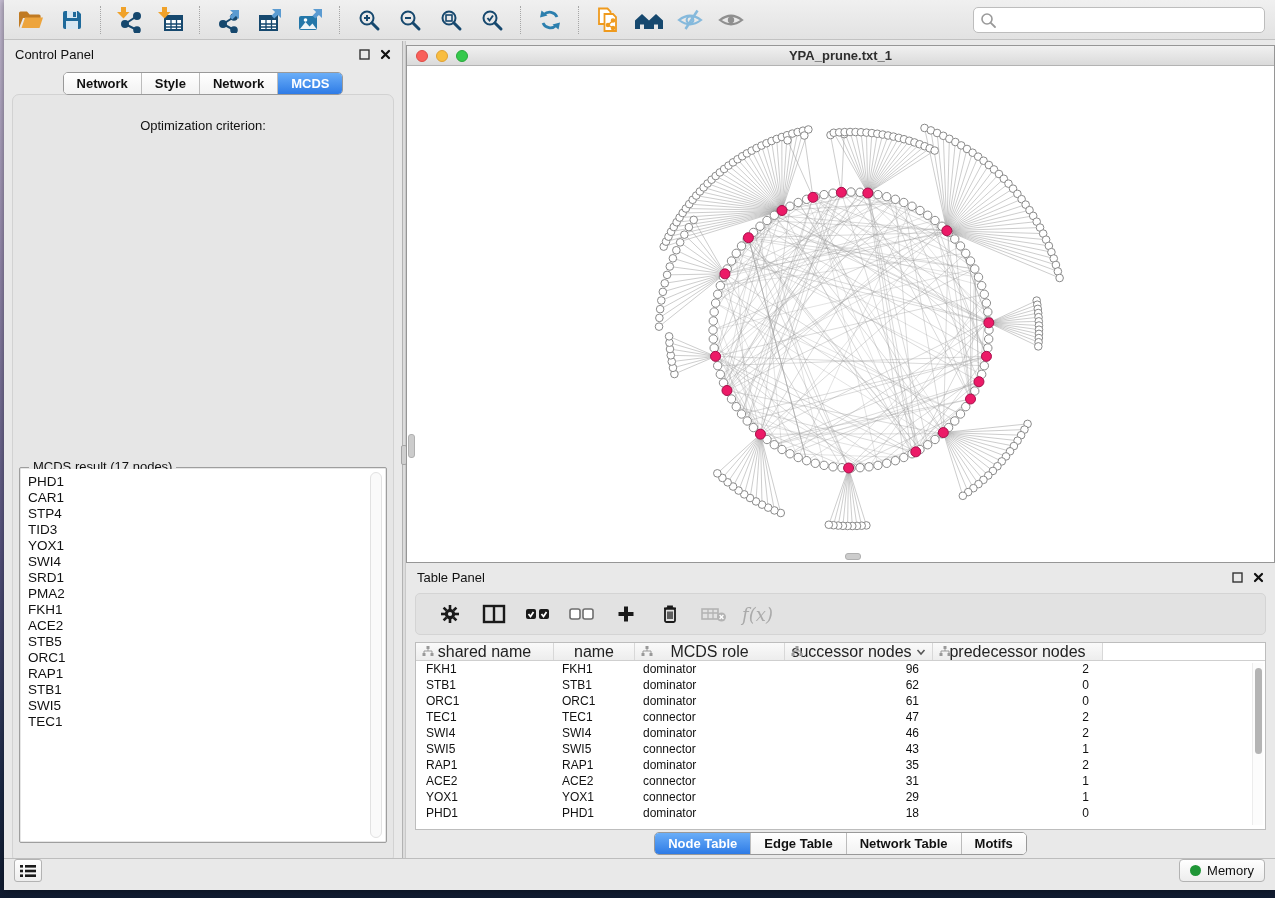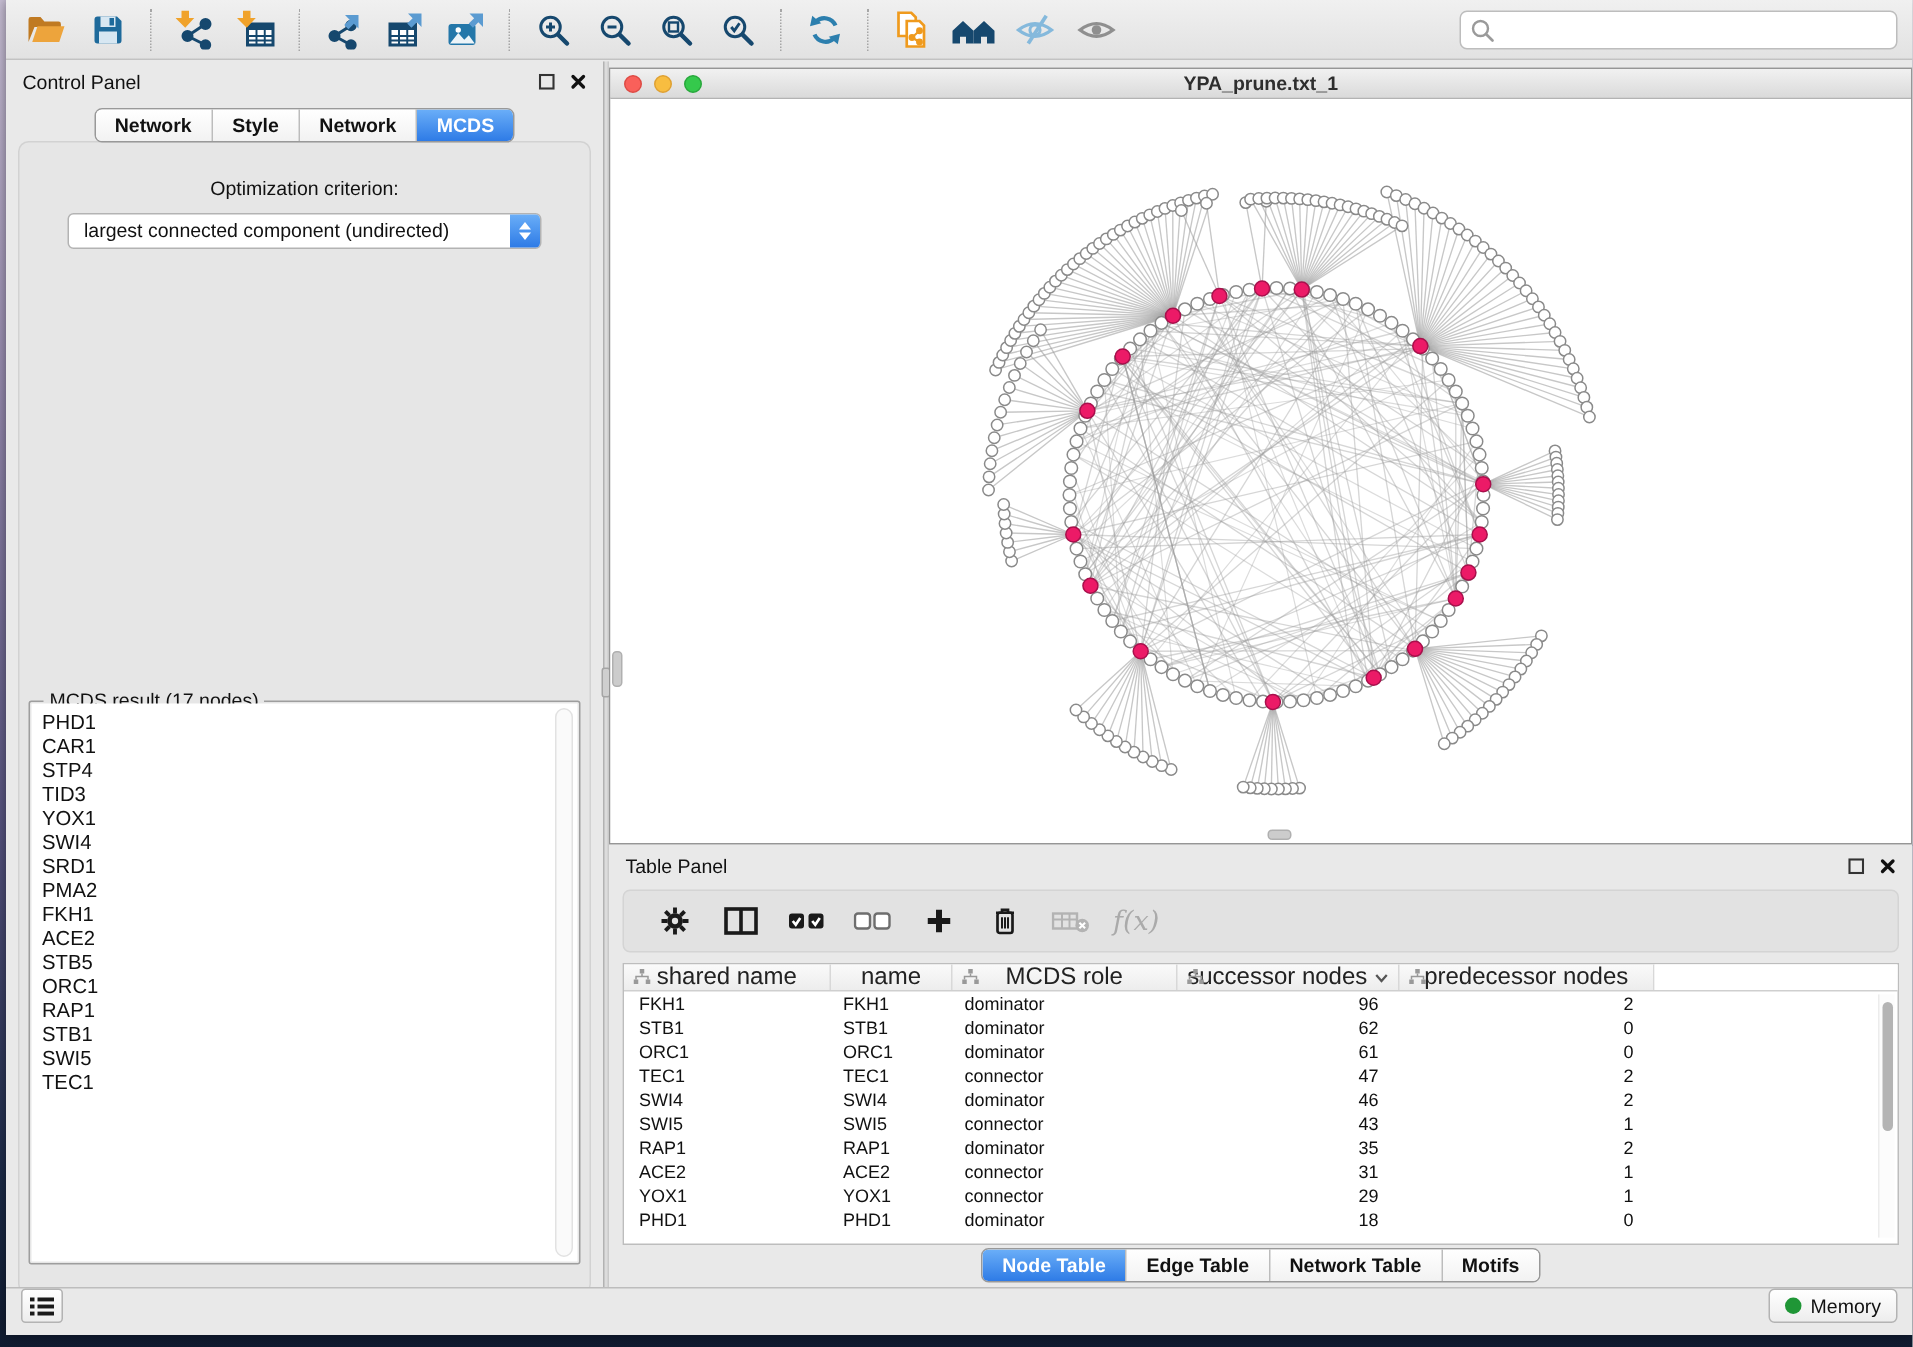--- a/index.html
+++ b/index.html
@@ -282,27 +282,20 @@
     <div class="cp-tabs">
         <div class="seg">
           <div>Network</div>
           <div>Style</div>
           <div>Network</div>
           <div class="active">MCDS</div>
         </div>
       </div>
     <div class="cp-body">
       <div class="opt-label">Optimization criterion:</div>
-      <div class="dropdown">
-        <span class="dropdown-label">largest connected component (undirected)</span>
-        <span class="stepper">
-            <i class="up"></i>
-            <i class="dn"></i>
-          </span>
-      </div>
       <div class="groupbox">
         <span class="groupbox-label">MCDS result (17 nodes)</span>
         <div class="result-list">
             <div class="result-item">PHD1</div>
             <div class="result-item">CAR1</div>
             <div class="result-item">STP4</div>
             <div class="result-item">TID3</div>
             <div class="result-item">YOX1</div>
             <div class="result-item">SWI4</div>
             <div class="result-item">SRD1</div>

